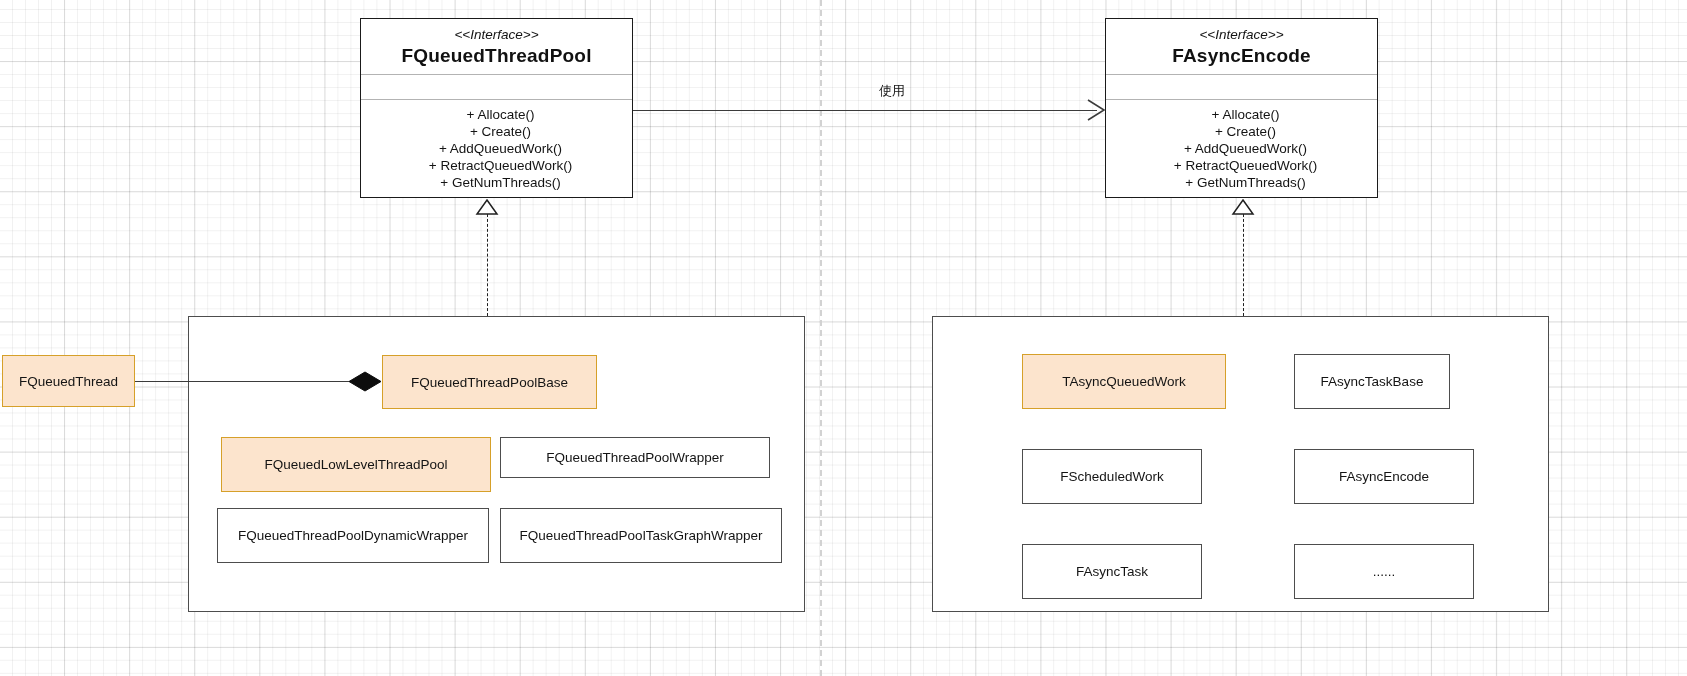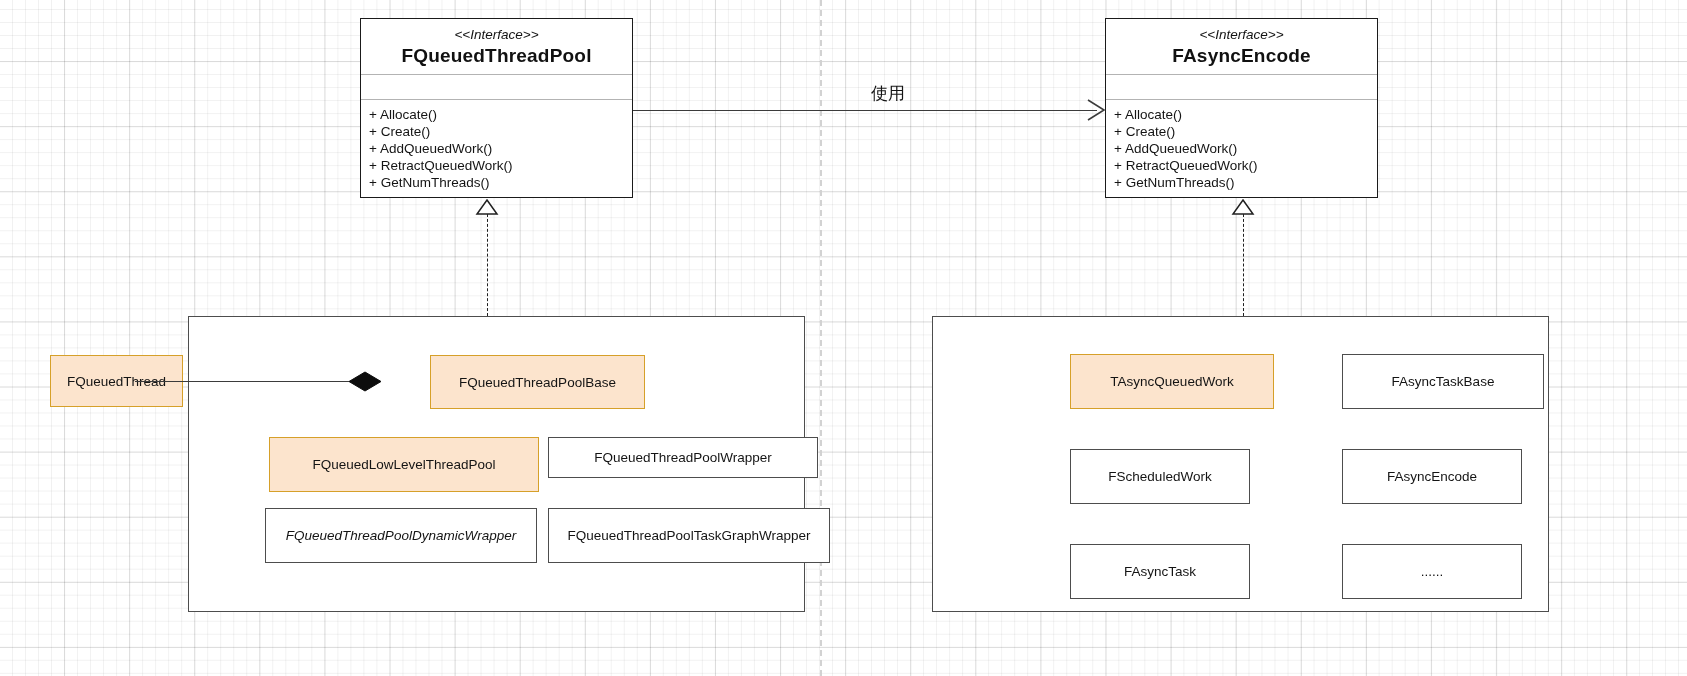--- a/index.html
+++ b/index.html
@@ -74,36 +74,36 @@
   .uml-ops {
     box-sizing: border-box;
     flex: 1;
     padding: 6px 0 6px 8px;
   }
   .uml-op {
     font-size: 13.5px;
     line-height: 17px;
     white-space: nowrap;
     color: #141414;
+    text-align: center;
   }
 
   
   .node {
     position: absolute;
     box-sizing: border-box;
     display: flex;
     align-items: center;
     justify-content: center;
     text-align: center;
     font-size: 13.5px;
     background: #ffffff;
     border: 1.6px solid #4d4d4d;
     color: #141414;
     padding: 0 4px;
-    margin-left: 48px;
   }
   .node.accent {
     background: #fce4cd;
     border: 1.6px solid #d6a029;
   }
 
   
   .group {
     position: absolute;
     box-sizing: border-box;
@@ -117,24 +117,25 @@
     height: 0;
     border-top: 1.5px solid #3b3b3b;
   }
   .v-dash {
     position: absolute;
     width: 0;
     border-left: 1.6px dashed #202020;
   }
   .edge-label {
     position: absolute;
-    font-size: 17px;
+    font-size: 13px;
     color: #141414;
     background: transparent;
     white-space: nowrap;
+    padding-left: 8px;
   }
   .tri-up-svg { position: absolute; }
   
   .arrow-svg { position: absolute; }
   
   .diamond-svg { position: absolute; }
 </style>
 </head>
 <body>
 
@@ -206,33 +207,33 @@
   </div>
 
   <div class="node accent" style="left:221px; top:437px; width:270px; height:55px;">
     <span>FQueuedLowLevelThreadPool</span>
   </div>
 
   <div class="node" style="left:500px; top:437px; width:270px; height:41px;">
     <span>FQueuedThreadPoolWrapper</span>
   </div>
 
-  <div class="node" style="left:217px; top:508px; width:272px; height:55px;font-style:italic;">
+  <div class="node" style="left:217px; top:508px; width:272px; height:55px;">
     <span>FQueuedThreadPoolDynamicWrapper</span>
   </div>
 
   <div class="node" style="left:500px; top:508px; width:282px; height:55px;">
     <span>FQueuedThreadPoolTaskGraphWrapper</span>
   </div>
 
   <div class="node accent" style="left:1022px; top:354px; width:204px; height:55px;">
     <span>TAsyncQueuedWork</span>
   </div>
 
-  <div class="node" style="left:1294px; top:354px; width:202px; height:55px;">
+  <div class="node" style="left:1294px; top:354px; width:156px; height:55px;">
     <span>FAsyncTaskBase</span>
   </div>
 
   <div class="node" style="left:1022px; top:449px; width:180px; height:55px;">
     <span>FScheduledWork</span>
   </div>
 
   <div class="node" style="left:1022px; top:544px; width:180px; height:55px;">
     <span>FAsyncTask</span>
   </div>

